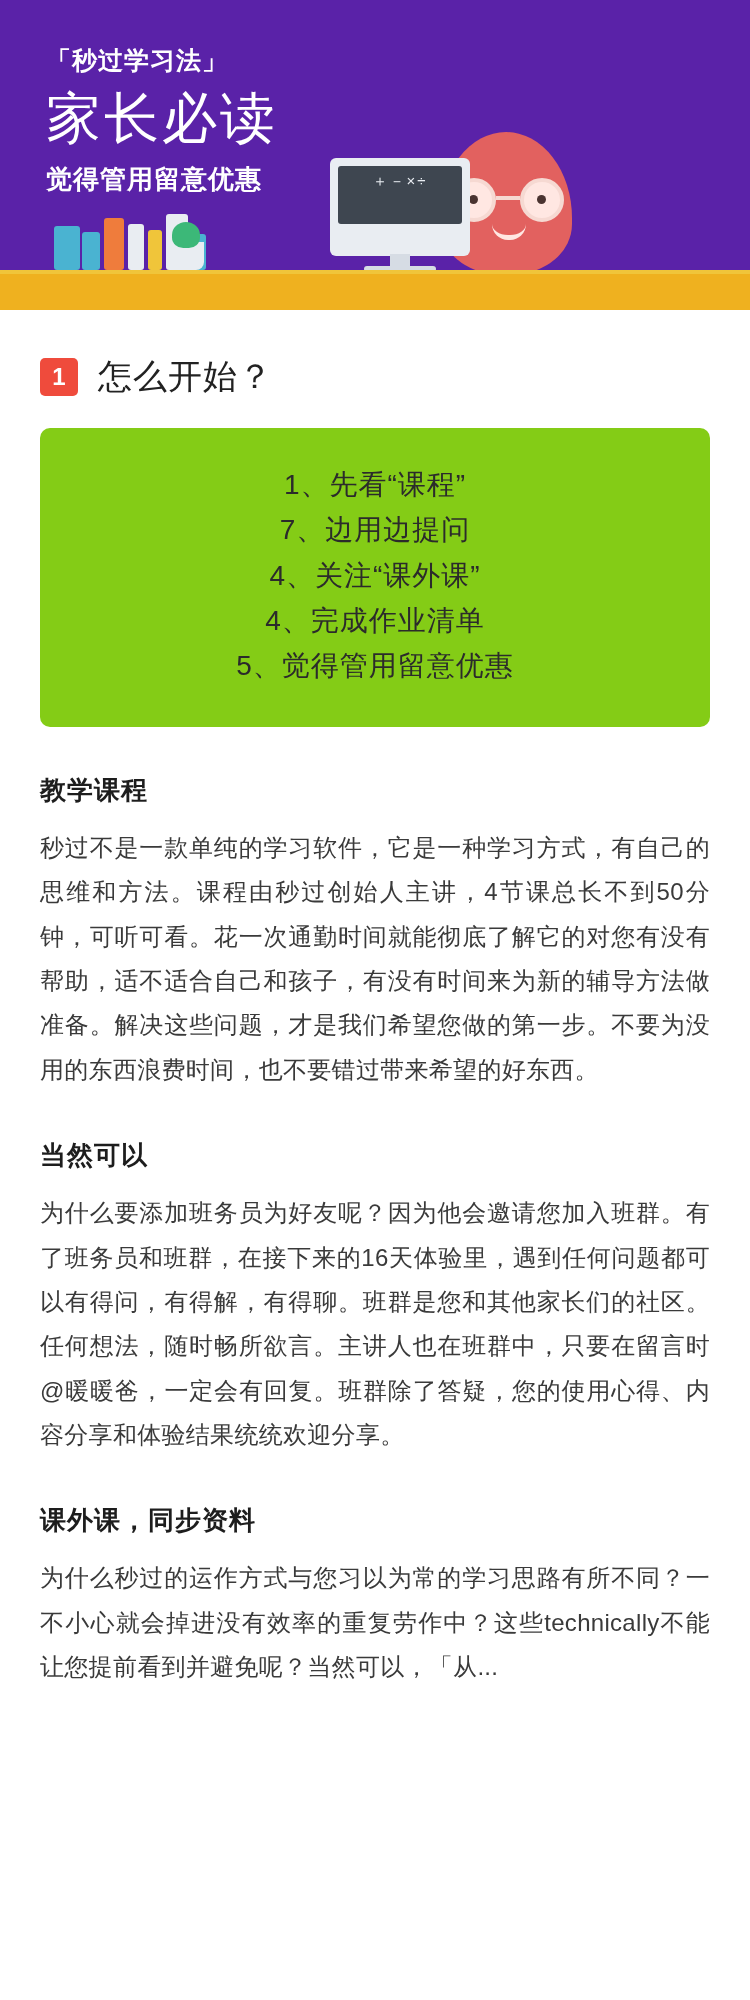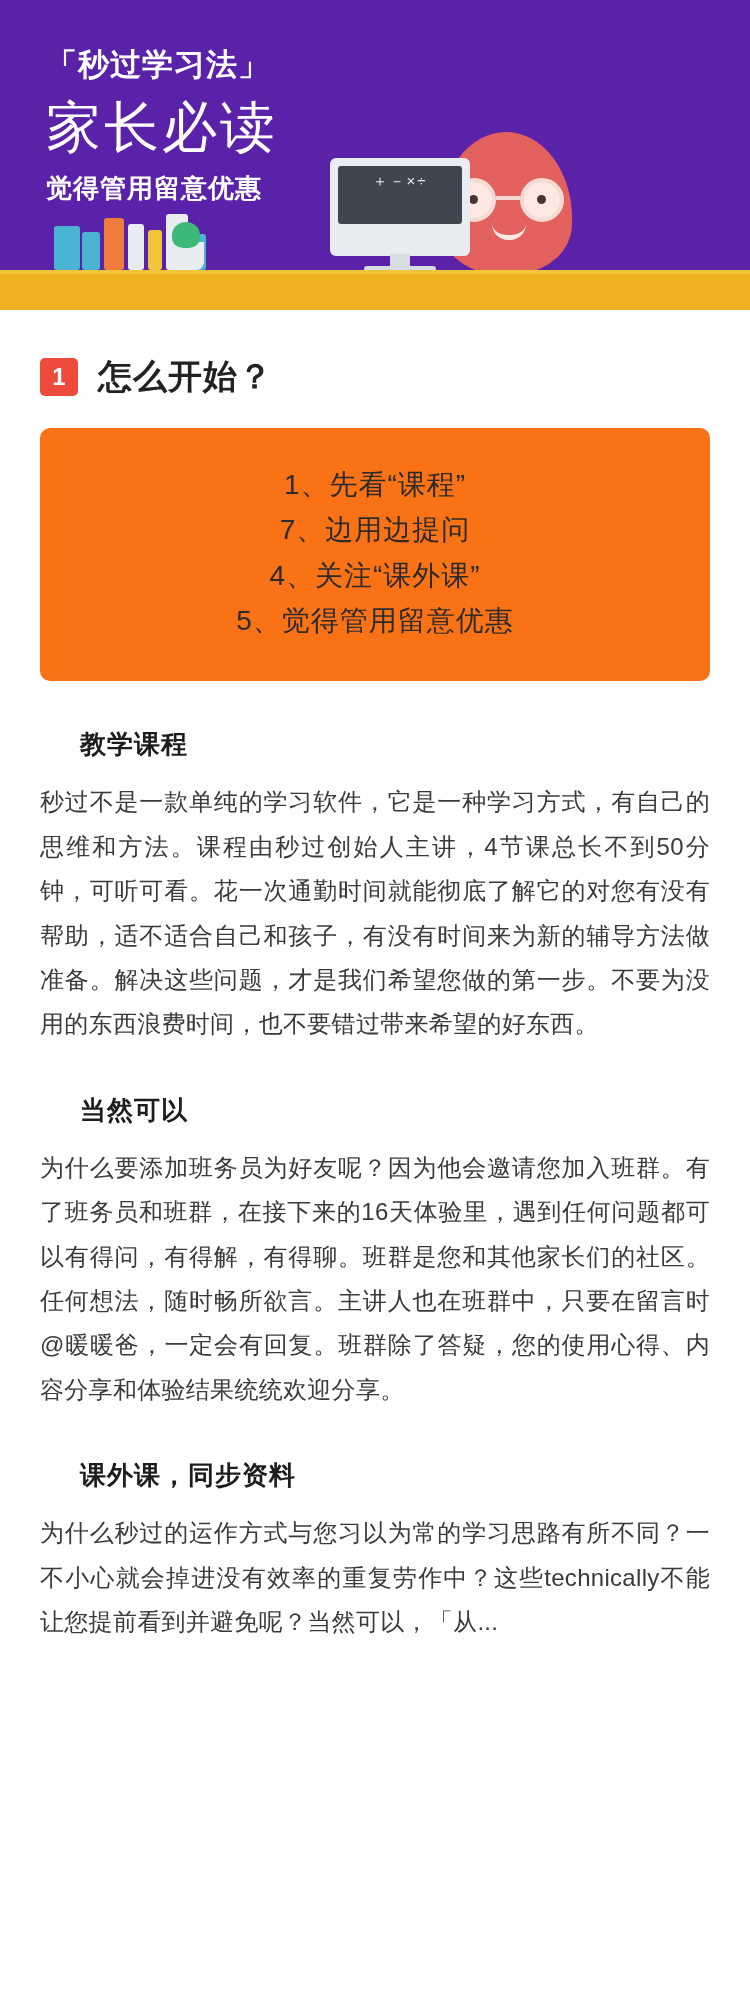--- a/index.html
+++ b/index.html
@@ -25,21 +25,21 @@
     overflow: hidden;
   }
   .hero-text {
     position: absolute;
     left: 46px;
     top: 44px;
     z-index: 5;
   }
   .hero-kicker {
     color: #ffffff;
-    font-size: 31px;
+    font-size: 25px;
     font-weight: bold;
     letter-spacing: 1px;
     margin-bottom: 10px;
   }
   .hero-title {
     color: #ffffff;
     font-size: 55px;
     font-weight: normal;
     letter-spacing: 3px;
     line-height: 1.15;
@@ -237,46 +237,45 @@
     font-size: 24px;
     font-weight: bold;
     border-radius: 5px;
     display: flex;
     align-items: center;
     justify-content: center;
     margin-right: 20px;
   }
   .section-title {
     font-size: 34px;
-    font-weight: bold;
+    font-weight: normal;
     color: #222222;
     letter-spacing: 1px;
   }
 
   .callout {
-    background: #f97316;
+    background: #84cc16;
     border-radius: 10px;
     padding: 34px 20px 38px 20px;
     text-align: center;
   }
   .callout-item {
     font-size: 28px;
     color: #2b2b2b;
     line-height: 1.62;
     letter-spacing: 1px;
   }
 
   .block { margin-top: 46px; }
   .block-title {
     font-size: 26px;
     font-weight: bold;
     color: #1d1d1d;
     letter-spacing: 1px;
     margin-bottom: 18px;
-    margin-left: 40px;
   }
   .block-body {
     font-size: 24px;
     line-height: 1.85;
     color: #3a3a3a;
     text-align: justify;
     letter-spacing: 0.3px;
   }
 </style>
 </head>
@@ -322,20 +321,21 @@
 
   <div class="section-head">
     <div class="badge">1</div>
     <div class="section-title">怎么开始？</div>
   </div>
 
   <div class="callout">
     <div class="callout-item">1、先看“课程”</div>
     <div class="callout-item">7、边用边提问</div>
     <div class="callout-item">4、关注“课外课”</div>
+    <div class="callout-item">4、完成作业清单</div>
     <div class="callout-item">5、觉得管用留意优惠</div>
   </div>
 
   <div class="block">
     <div class="block-title">教学课程</div>
     <div class="block-body">秒过不是一款单纯的学习软件，它是一种学习方式，有自己的思维和方法。课程由秒过创始人主讲，4节课总长不到50分钟，可听可看。花一次通勤时间就能彻底了解它的对您有没有帮助，适不适合自己和孩子，有没有时间来为新的辅导方法做准备。解决这些问题，才是我们希望您做的第一步。不要为没用的东西浪费时间，也不要错过带来希望的好东西。</div>
   </div>
 
   <div class="block">
     <div class="block-title">当然可以</div>

